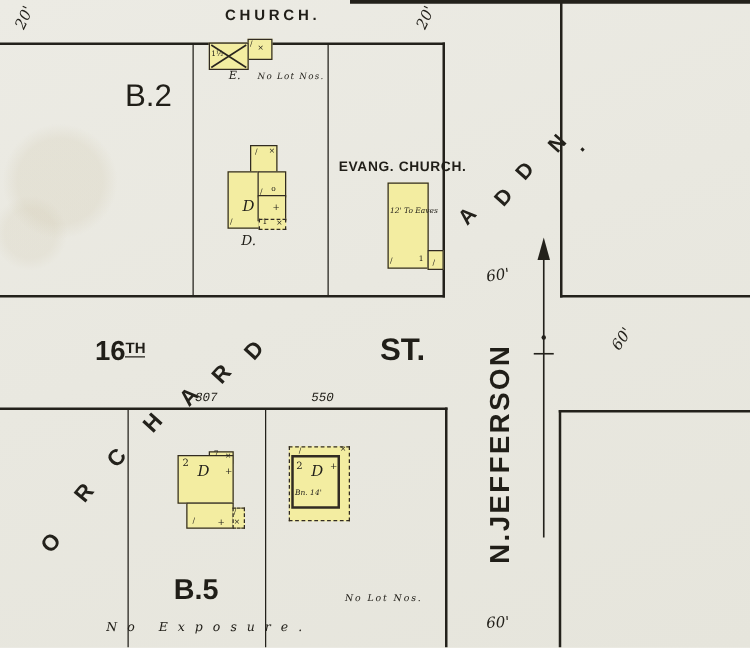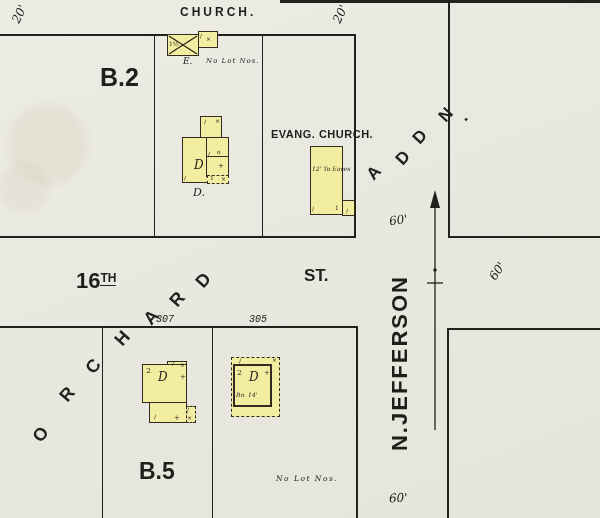--- a/index.html
+++ b/index.html
@@ -76,58 +76,59 @@
     <g>
       <line x1="435" y1="203" x2="435" y2="430" stroke="#23211b" stroke-width="1.3"></line>
       <polygon points="435,190 430,208 440,208" fill="#23211b"></polygon>
       <circle cx="435" cy="270" r="1.8" fill="#23211b"></circle>
       <line x1="427" y1="283" x2="443" y2="283" stroke="#23211b" stroke-width="1.3"></line>
     </g>
   </svg>
 
   <span class="lbl big" style="left:180px;top:5px;font-size:12px;letter-spacing:3px;">CHURCH.</span>
 
-  <span class="lbl" style="left:100px;top:63px;font-size:25px;font-weight:bold;">B.2</span>
+  <span class="lbl" style="left:100px;top:63px;font-size:25px;font-weight:normal;">B.2</span>
 
   <span class="lbl serif-i" style="left:183px;top:56px;font-size:9px;">E.</span>
   <span class="lbl serif-i" style="left:206px;top:57px;font-size:7px;letter-spacing:1px;">No Lot Nos.</span>
 
   <span class="lbl big" style="left:271px;top:128px;font-size:11px;letter-spacing:.5px;">EVANG. CHURCH.</span>
   <span class="lbl serif-i" style="left:312px;top:165px;font-size:6px;">12' To Eaves</span>
 
   <span class="lbl serif-i" style="left:193px;top:186px;font-size:11px;">D.</span>
 
   <span class="lbl" style="left:76px;top:268px;font-size:22px;font-weight:bold;"><span>16</span><span style="font-size:12px;vertical-align:6px;border-bottom:1.5px solid #23211b;">TH</span></span>
-  <span class="lbl" style="left:304px;top:266px;font-size:17px;font-weight:bold;">ST.</span>
+  <span class="lbl" style="left:304px;top:266px;font-size:25px;font-weight:bold;">ST.</span>
 
   <div class="lbl" style="left:310px;top:350px;width:180px;height:26px;transform:rotate(-90deg);transform-origin:center;font-size:22px;font-weight:bold;letter-spacing:2px;text-align:center;">N.JEFFERSON</div>
 
   <span class="lbl" style="left:139px;top:458px;font-size:23px;font-weight:bold;">B.5</span>
   <span class="lbl serif-i" style="left:276px;top:474px;font-size:7.5px;letter-spacing:1.5px;">No Lot Nos.</span>
+  <span class="lbl serif-i" style="left:85px;top:497px;font-size:10px;letter-spacing:8px;">No Exposure.</span>
 
   <div id="annotations">
       <span class="street-letter" style="left: 34px; top: 424px; transform: rotate(-52deg);">O</span>
       <span class="street-letter" style="left: 61px; top: 384px; transform: rotate(-50deg);">R</span>
       <span class="street-letter" style="left: 87px; top: 356px; transform: rotate(-50deg);">C</span>
       <span class="street-letter" style="left: 116px; top: 328px; transform: rotate(-48deg);">H</span>
       <span class="street-letter" style="left: 145px; top: 307px; transform: rotate(-48deg);">A</span>
       <span class="street-letter" style="left: 171px; top: 289px; transform: rotate(-48deg);">R</span>
       <span class="street-letter" style="left: 197px; top: 270px; transform: rotate(-48deg);">D</span>
       <span class="street-letter" style="left: 368px; top: 163px; font-size: 17px; transform: rotate(-48deg);">A</span>
       <span class="street-letter" style="left: 397px; top: 148px; font-size: 17px; transform: rotate(-48deg);">D</span>
       <span class="street-letter" style="left: 414px; top: 127px; font-size: 17px; transform: rotate(-48deg);">D</span>
       <span class="street-letter" style="left: 440px; top: 105px; font-size: 17px; transform: rotate(-48deg);">N</span>
       <span class="street-letter" style="left: 461px; top: 107px; font-size: 17px; transform: rotate(-48deg);">.</span>
       <span class="dim-label" style="left: 10px; top: 7px; transform: rotate(-65deg);">20'</span>
       <span class="dim-label" style="left: 331px; top: 7px; transform: rotate(-65deg);">20'</span>
       <span class="dim-label" style="left: 389px; top: 213px; transform: rotate(-8deg);">60'</span>
       <span class="dim-label" style="left: 488px; top: 264px; transform: rotate(-55deg);">60'</span>
       <span class="dim-label" style="left: 389px; top: 491px; transform: rotate(-3deg);">60'</span>
       <span class="house-num" style="left: 156px; top: 314px;">307</span>
-      <span class="house-num" style="left: 249px; top: 314px;">305</span>
+      <span class="house-num" style="left: 249px; top: 314px;">550</span>
       <span class="bmark" style="left: 169px; top: 41px; font-size: 6px;">1½</span>
       <span class="bmark" style="left: 200px; top: 33px; font-size: 6px;">/</span>
       <span class="bmark" style="left: 206px; top: 36px; font-size: 6px;">×</span>
       <span class="bmark" style="left: 204px; top: 119px; font-size: 6px;">/</span>
       <span class="bmark" style="left: 215px; top: 118px; font-size: 6px;">×</span>
       <span class="bmark" style="left: 208px; top: 151px; font-size: 6px;">/</span>
       <span class="bmark" style="left: 217px; top: 149px; font-size: 6px;">o</span>
       <span class="bmark" style="left: 194px; top: 159px; font-size: 12px; font-style: italic;">D</span>
       <span class="bmark" style="left: 218px; top: 163px; font-size: 7px;">+</span>
       <span class="bmark" style="left: 184px; top: 175px; font-size: 6px;">/</span>

